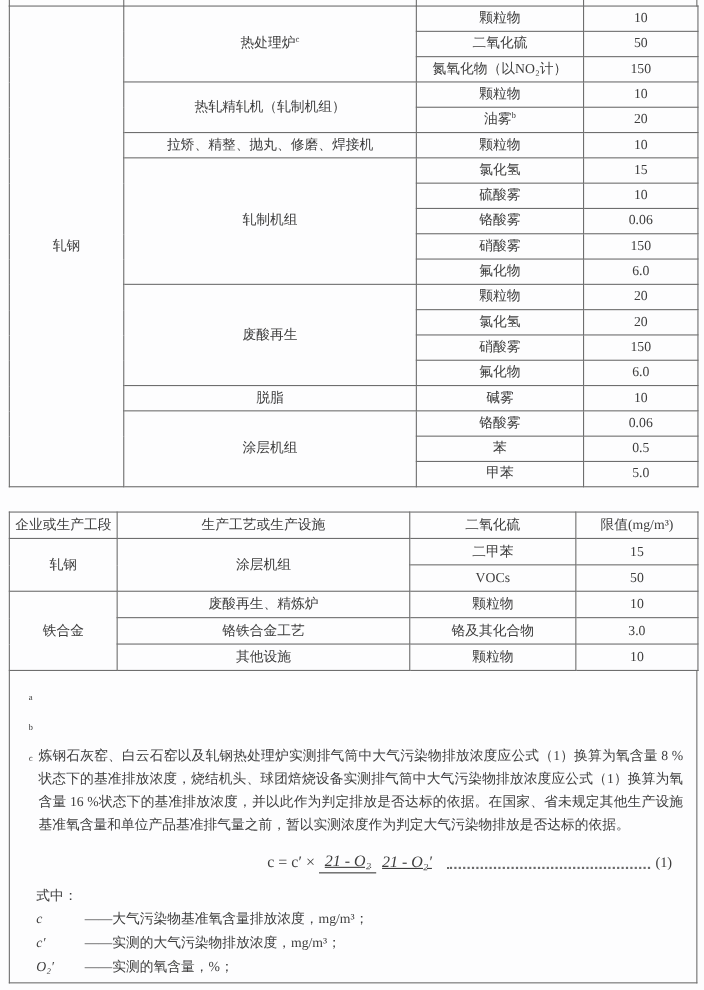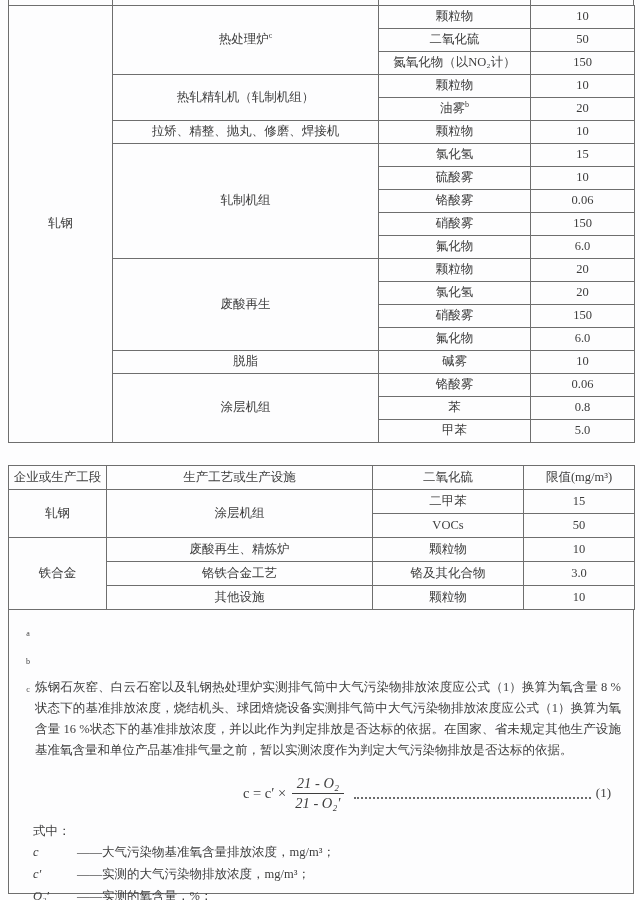--- a/index.html
+++ b/index.html
@@ -47,22 +47,22 @@
   .note .nt{flex:1;text-align:justify;}
 
   
   .formula-row{
     display:flex;align-items:center;
     margin:14px 10px 6px 222px;
     font-family:"Liberation Serif","DejaVu Serif",serif;
     font-size:14.5px;
   }
   .f-lhs{white-space:pre;}
-  .frac{display:inline-flex;flex-direction:column;align-items:center;
-        font-style:italic;margin-left:4px;line-height:1.15;}
+  .frac{display:inline-flex;
+        font-style:italic;margin-left:4px;line-height:1.15;text-decoration:underline;}
   .frac .num{padding:0 5px 1px 5px;border-bottom:1px solid #3d3d3d;}
   .frac .den{padding:1px 5px 0 5px;}
   .dots{flex:1;border-bottom:2px dotted #6a6a6a;height:1px;margin:8px 5px 0 8px;}
   .f-no{font-size:13px;}
 
   
   .where{margin:10px 0 0 12px;line-height:20px;}
   .def{display:flex;margin-left:12px;line-height:22px;}
   .def .sym{flex:0 0 44px;font-style:italic;}
   .def .dtx{flex:1;}
@@ -157,21 +157,21 @@
       <td>碱雾</td>
       <td>10</td>
     </tr>
     <tr>
       <td rowspan="3">涂层机组</td>
       <td>铬酸雾</td>
       <td>0.06</td>
     </tr>
     <tr>
       <td>苯</td>
-      <td>0.8</td>
+      <td>0.5</td>
     </tr>
     <tr>
       <td>甲苯</td>
       <td>5.0</td>
     </tr>
   </tbody>
     </table>
 
   <table class="t2">
     <colgroup>

